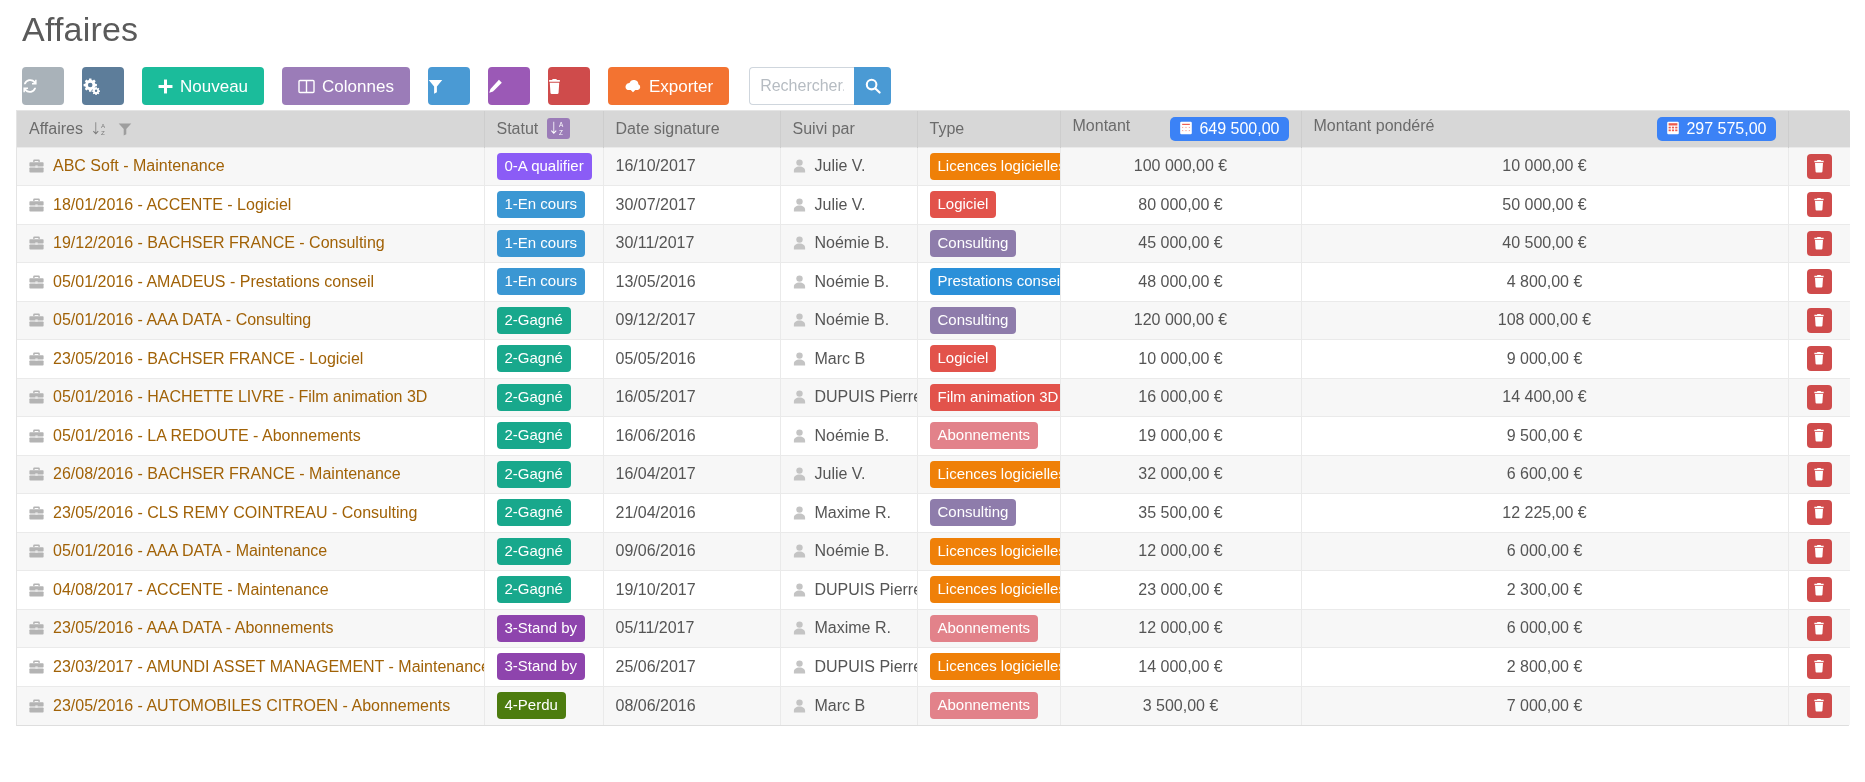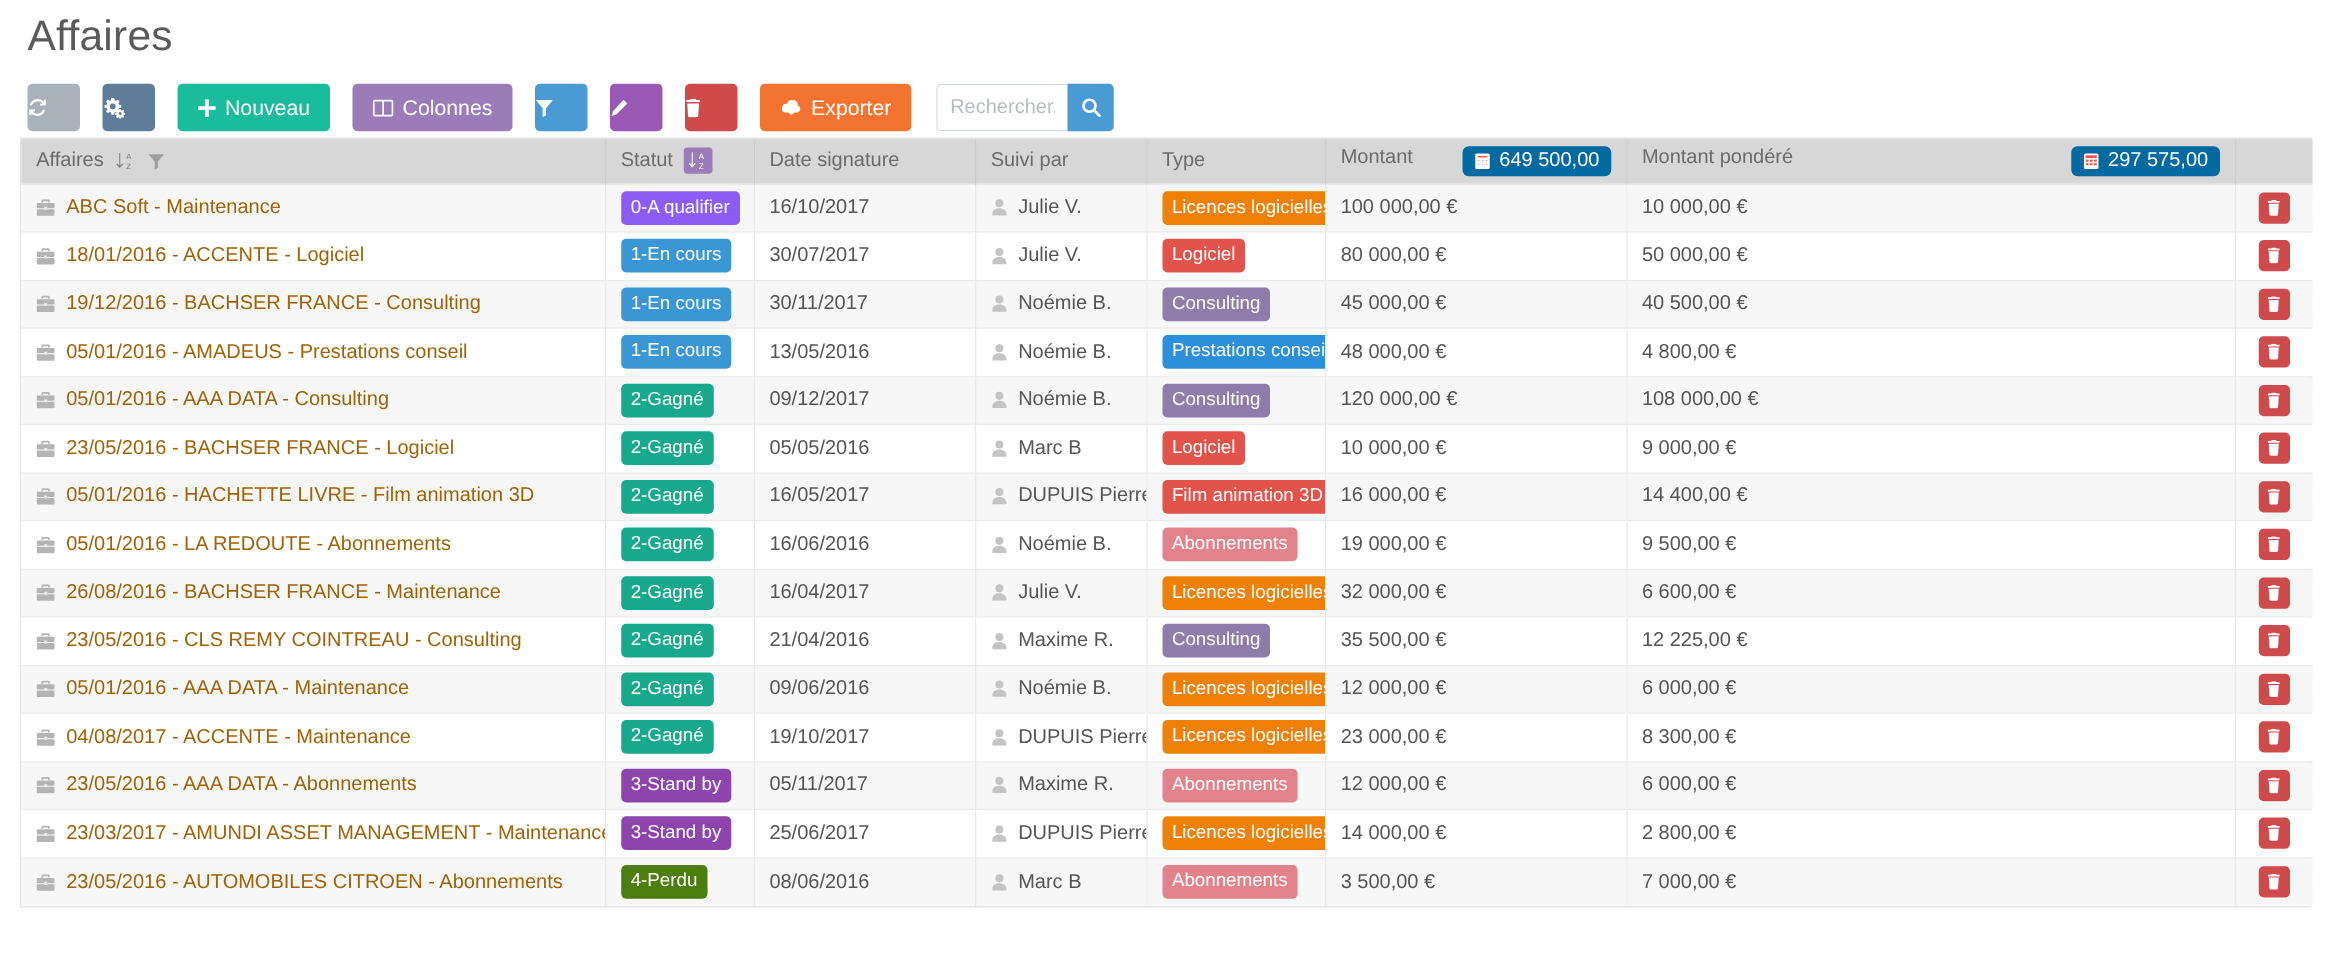--- a/index.html
+++ b/index.html
@@ -141,44 +141,43 @@
     border-radius: 3px;
     padding: 2px 3px;
     display: inline-flex;
     align-items: center;
     cursor: pointer;
   }
   .filter-ic { cursor: pointer; }
 
   .total-badge {
     display: inline-flex;
-    align-items: center;
     gap: 6px;
-    background: #0369a1;
+    background: #3b82f6;
     color: #fff;
     border-radius: 5px;
     padding: 4px 9px;
     font-size: 16px;
     float: right;
     line-height: 1;
   }
 
   .cell-name { display: flex; align-items: center; gap: 9px; color:#a16207; }
 
   .badge {
     display: inline-block;
     color: #fff;
     border-radius: 4px;
     padding: 4px 8px;
     font-size: 15px;
     line-height: 1.25;
     white-space: nowrap;
   }
   .person { display: flex; align-items: center; gap: 9px; color:#555; }
-  .amount { text-align: left; display:block; color:#555; }
+  .amount { text-align: center; display:block; color:#555; }
   .del-cell { text-align: center; padding: 0 !important; width: 62px; }
   .del-btn {
     width: 25px; height: 25px;
     background: #cf4b4b;
     border: none;
     border-radius: 4px;
     display: inline-flex;
     align-items: center;
     justify-content: center;
     cursor: pointer;
@@ -872,21 +871,21 @@
                   </svg>
                 </span>
                 <span>DUPUIS Pierre</span>
               </span>
             </td>
             <td><span class="badge" style="background:#ef8008">Licences logicielles</span></td>
             <td>
               <span class="amount">23 000,00 €</span>
             </td>
             <td>
-              <span class="amount">8 300,00 €</span>
+              <span class="amount">2 300,00 €</span>
             </td>
             <td class="del-cell"><button class="del-btn">
                 <span>
                   <svg class="ic" width="12" height="13" viewBox="0 0 12 14" fill="#fff">
                     <path d="M4.3 0h3.4l.6.9H11v1.5H1V.9h2.7z"></path>
                     <path d="M1.7 3.3h8.6l-.6 9.2a1.1 1.1 0 0 1-1.1 1H3.4a1.1 1.1 0 0 1-1.1-1z"></path>
                   </svg>
                 </span>
               </button></td>
           </tr>

